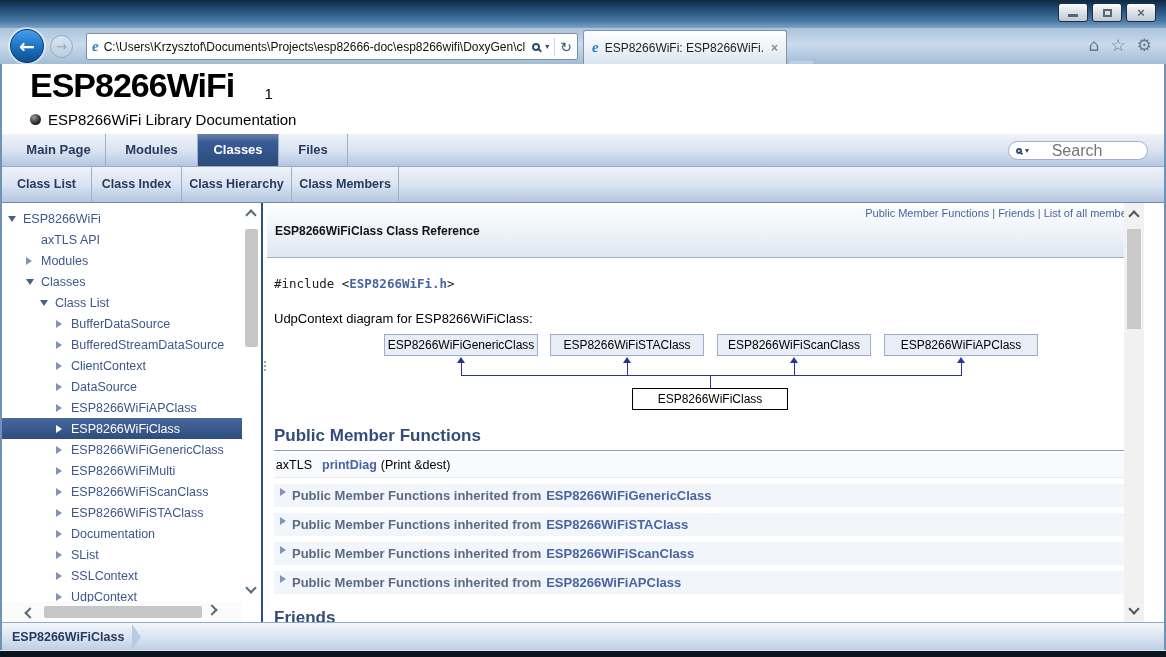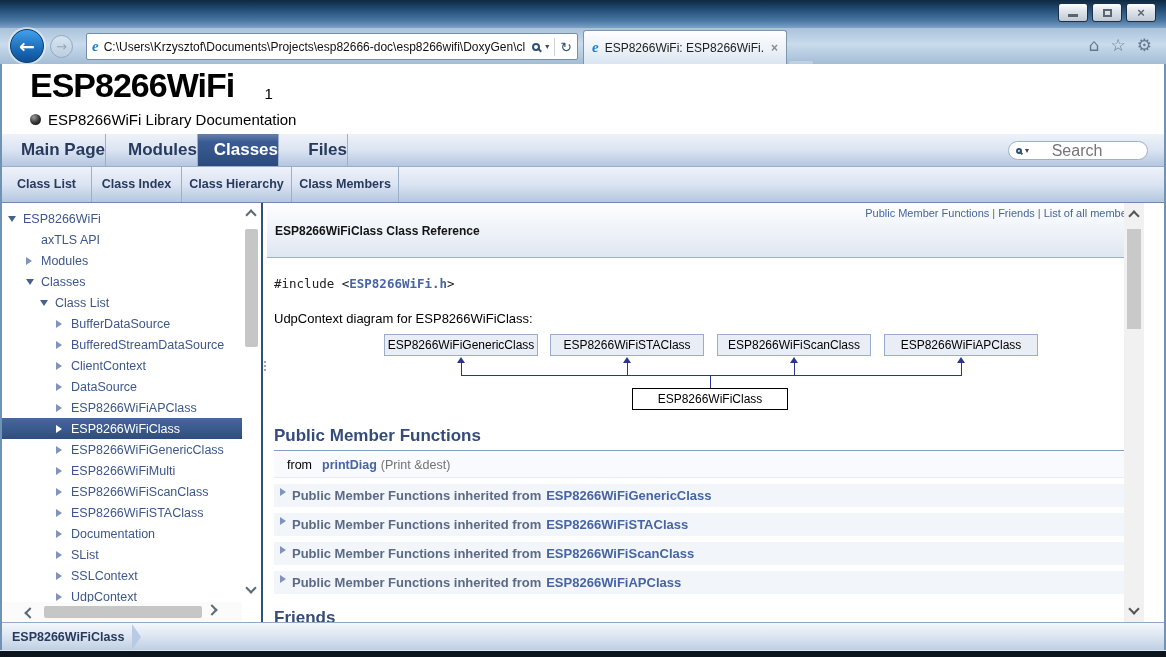--- a/index.html
+++ b/index.html
@@ -64,21 +64,21 @@
   .briefrow { display:flex; align-items:center; gap:7px; margin-top:6px; }
   .brieficon { width:11px; height:11px; border-radius:50%;
     background:radial-gradient(circle at 35% 30%, #999 0%, #333 55%, #000 100%); flex:none;}
   .brieftext { font-size:15px; color:#000; }
 
   .tabrow { position:absolute; left:0; right:0; display:flex;
     background:linear-gradient(180deg,#eef2f9 0%,#dbe4f2 50%,#b4c6e0 100%); }
   .tabrow1 { top:70px; height:33px; border-bottom:1px solid #9aaecb; }
   .tabrow2 { top:103px; height:36px; border-bottom:1px solid #7288ad; }
   .tab { text-align:center; font-weight:bold; color:#283A5D; border-right:1px solid #9cb0cd; }
-  .tabrow1 .tab { font-size:17px; line-height:32px;text-align:right; }
+  .tabrow1 .tab { font-size:13px; line-height:32px; }
   .tabrow2 .tab { font-size:12.5px; line-height:35px; }
   .tab.active { background:linear-gradient(180deg,#6881ab 0%,#3a5c94 25%,#2c4b7c 100%); color:#fff; }
   .tabspacer { width:10px; border:none; }
   .searchpill { position:absolute; right:16px; top:7px; width:140px; height:19px; background:#fff;
     border:1px solid #9fb0c8; border-radius:10px; display:flex; align-items:center; padding:0 7px; gap:3px; }
   .searchpill input { border:none; outline:none; background:transparent; font-size:16px; color:#999;
     width:90px; font-family:"Liberation Sans", sans-serif;text-align:center; }
   .mag2 { width:6px; height:6px; border:2px solid #30506e; border-radius:50%; position:relative; flex:none;}
   .mag2::after { content:""; position:absolute; width:4px; height:2px; background:#30506e;
     transform:rotate(45deg); right:-3px; bottom:-2px; }
@@ -134,21 +134,21 @@
     border:1px solid #000; font-size:12px; text-align:center; line-height:20px; }
   .dline { position:absolute; background:#283593; }
   .darrow { position:absolute; width:0; height:0; border-left:4px solid transparent;
     border-right:4px solid transparent; border-bottom:6px solid #283593; }
   h2.groupheader { margin-top:14px; margin-right:16px; font-size:17px; font-weight:bold; color:#354C7B;
     padding-bottom:4px; border-bottom:1px solid #879ECB; }
   .memrow { display:flex; align-items:baseline; background:#f9fafd; border-bottom:1px solid #e8edf5;
     padding:5px 0; margin-top:2px; margin-right:16px; font-size:12.5px; }
   .mtype { width:48px; text-align:right; padding-right:10px; color:#000; flex:none; }
   .mname { font-weight:bold; color:#4665A2; }
-  .mparams { color:#737373; margin-left:4px; }
+  .mparams { color:#000000; margin-left:4px; }
   .inherit { display:flex; align-items:flex-start; background:#f2f5fa; margin-top:6px; margin-right:16px;
     padding:4px 6px; font-size:13px; font-weight:bold; }
   .inherit .tri-r { margin-right:6px; }
   .inh-prefix { color:#5b6a85; margin-right:5px; }
   .inh-class { color:#4665A2; }
   .ct-vscroll { position:absolute; right:0; top:0; width:20px; height:419px; background:#f1f1f1; }
   .ct-vthumb { position:absolute; left:3px; width:14px; top:26px; height:100px; background:#c9c9c9; }
   .ct-vscroll .chev-up { position:absolute; top:9px; left:6px; border-color:#555; }
   .ct-vscroll .chev-down { position:absolute; bottom:9px; left:6px; border-color:#555; }
 
@@ -410,21 +410,21 @@
             <div class="dline" style="left:520px; top:28px; width:1px; height:14px"></div>
             <div class="darrow" style="left:683px; top:23px"></div>
             <div class="dline" style="left:687px; top:28px; width:1px; height:14px"></div>
             <div class="dline" style="left:436px; top:41px; width:1px; height:13px"></div>
             <div class="dchild">ESP8266WiFiClass</div>
           </div>
 
           <h2 class="groupheader">Public Member Functions</h2>
 
           <div class="memrow">
-            <span class="mtype">from</span>
+            <span class="mtype">axTLS</span>
             <span class="mname">printDiag</span>
             <span class="mparams">(Print &amp;dest)</span>
           </div>
 
           <div class="inherit">
             <i class="tri-r"></i>
             <span class="inh-prefix">Public Member Functions inherited from</span>
             <span class="inh-class">ESP8266WiFiGenericClass</span>
           </div>
           <div class="inherit">

